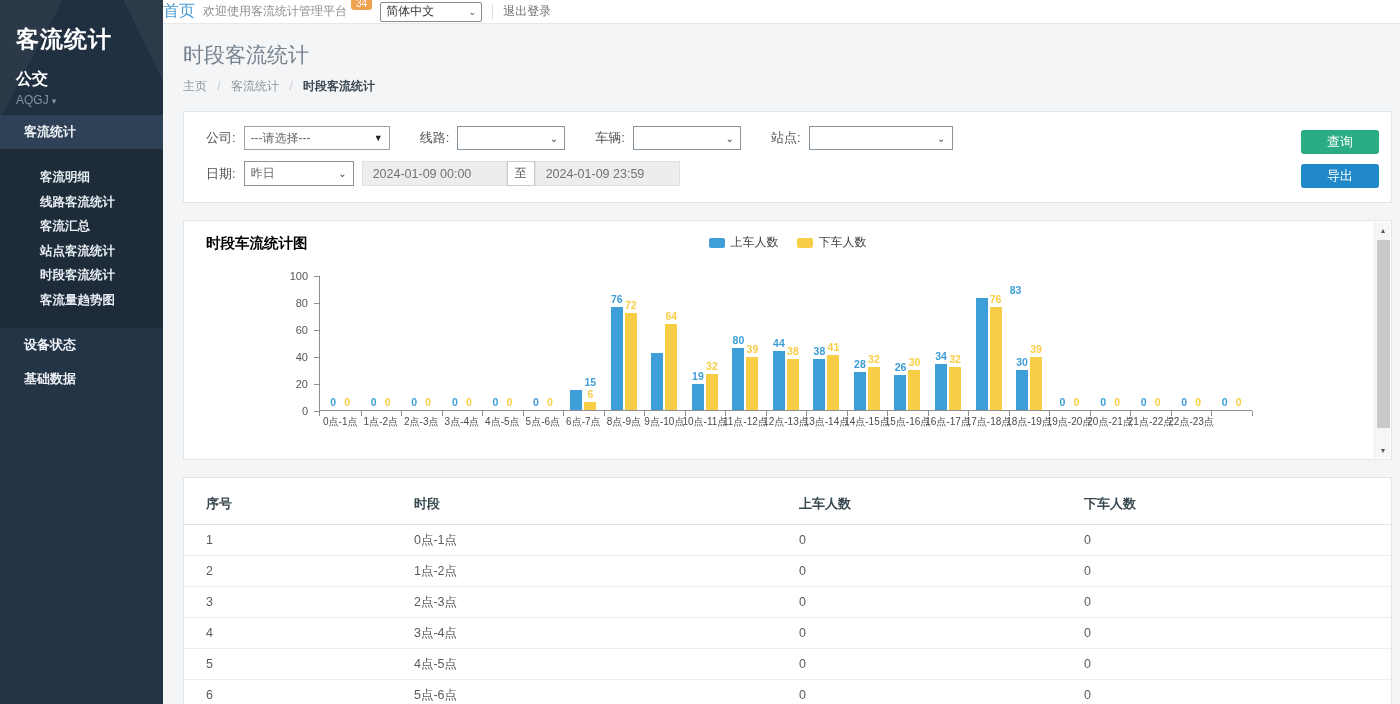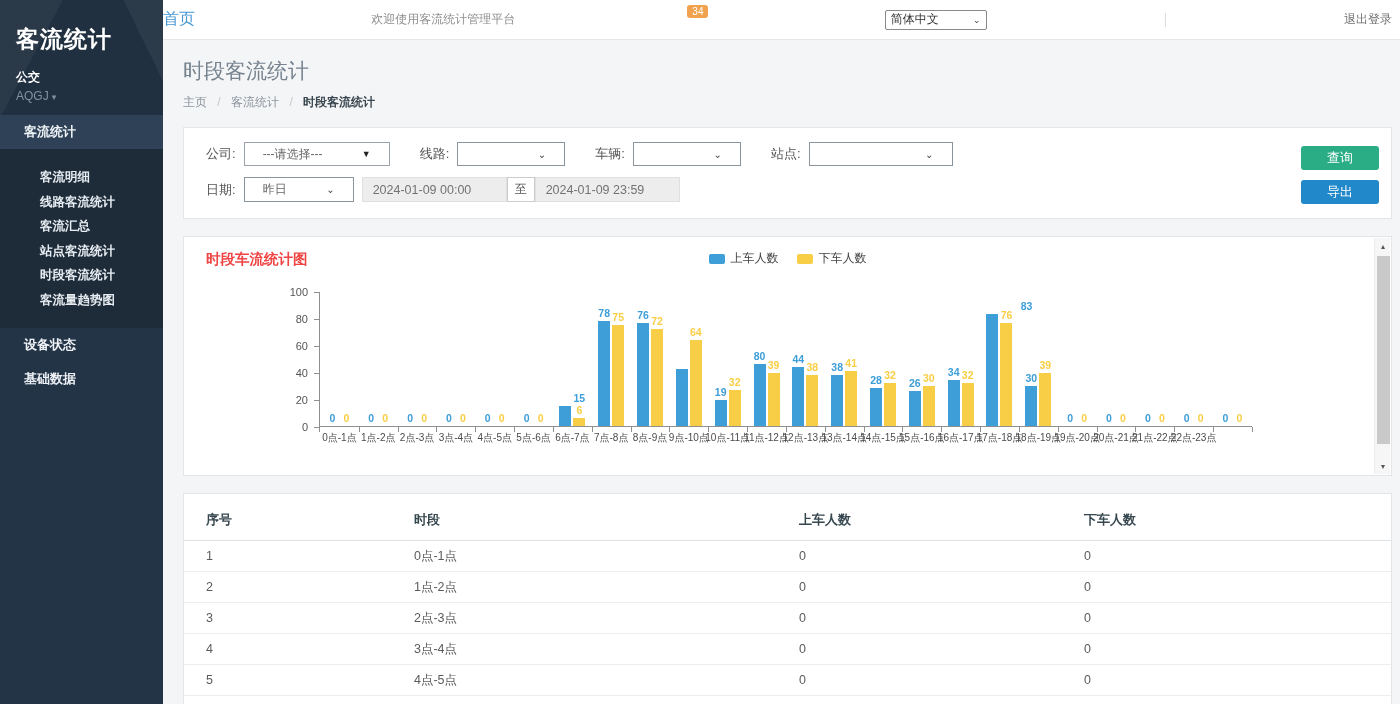--- a/index.html
+++ b/index.html
@@ -6,34 +6,34 @@
   html,body { width:1400px; height:704px; overflow:hidden; background:#f4f5f6;
     font-family:"Liberation Sans","DejaVu Sans",sans-serif; }
   body { position:relative; }
 
   
   .sidebar { position:absolute; left:0; top:0; width:163px; height:704px; background:#243447; z-index:5; }
   .brand-block { height:115px; background-color:#213040; padding:24px 16px 0 16px;
     background-image:linear-gradient(118deg, rgba(255,255,255,.045) 28%, transparent 28%),
                      linear-gradient(244deg, rgba(255,255,255,.05) 18%, transparent 18%); }
   .brand-title { color:#fff; font-size:23px; font-weight:700; letter-spacing:1px; }
-  .brand-org { color:#fff; font-size:12px; font-weight:700; margin-top:14px; }
+  .brand-org { color:#fff; font-size:16px; font-weight:700; margin-top:14px; }
   .brand-account { color:#84919f; font-size:12px; margin-top:3px; cursor:pointer; }
   .brand-account .caret { font-size:9px; color:#84919f; margin-left:3px; }
   .menu-parent { height:34px; line-height:34px; padding-left:24px; color:#eef2f6; font-size:13px;
     font-weight:700; cursor:pointer; }
   .menu-parent.open { background:#2e4156; }
   .submenu { background:#1e2c3a; padding:16px 0; }
   .subitem { height:24.5px; line-height:24.5px; padding-left:40px; color:#e7edf2; font-size:12.5px;
     font-weight:700; cursor:pointer; white-space:nowrap; }
 
   
   .main { position:absolute; left:163px; top:0; width:1237px; height:704px; }
-  .topbar { height:40px; background:#fff; border-bottom:1px solid #e7e7e7; display:flex;
-    align-items:center; justify-content:space-between; padding-right:6px; }
+  .topbar { height:24px; background:#fff; border-bottom:1px solid #e7e7e7; display:flex;
+    align-items:center; justify-content:flex-start; padding-right:6px; }
   .tb-home { color:#4697d2; font-size:16px; cursor:pointer; margin-right:8px; }
   .tb-welcome { color:#8f8f8f; font-size:12px; }
   .tb-badge { background:#f0a24f; color:#fff; font-size:10px; border-radius:3px; padding:1px 5px;
     transform:translateY(-8px); display:inline-block; margin:0 8px 0 4px; }
   .tb-select { width:102px; height:20px; border:1px solid #8a8a8a; border-radius:2px; background:#fff;
     font-size:12px; color:#333; display:flex; align-items:center; justify-content:space-between;
     padding:0 5px; cursor:pointer; }
   .tb-select .caret { font-size:9px; color:#444; }
   .tb-divider { width:1px; height:14px; background:#ddd; margin:0 10px; }
   .tb-logout { color:#6f6f6f; font-size:12px; cursor:pointer; margin-right:2px; }
@@ -47,42 +47,42 @@
   .breadcrumb .current { color:#3a4750; font-weight:700; }
 
   .card { background:#fff; border:1px solid #e3e6e8; }
 
   
   .filter-card { margin-top:16px; position:relative; padding:14px 20px 16px 22px; }
   .f-row { display:flex; align-items:center; }
   .f-row + .f-row { margin-top:11px; }
   .f-label { font-size:13px; color:#555; margin-right:8px; }
   .sel { height:24px; border:1px solid #7f8c98; background:#fff; display:flex; align-items:center;
-    justify-content:space-between; padding:0 18px; font-size:12px; color:#666; cursor:pointer; }
+    justify-content:space-between; padding:0 6px; font-size:12px; color:#666; cursor:pointer; }
   .sel-company { width:146px; border-color:#9aa3ab; }
   .sel-company .caret { color:#222; font-size:9px; }
   .sel-plain { border-color:#8a949c; }
   .sel .caretv { color:#444; font-size:10px; }
   .gap { width:30px; }
   .sel-line { width:108px; } .sel-vehicle { width:108px; } .sel-station { width:144px; }
   .sel-date { width:110px; height:25px; }
   .date-input { width:145px; height:25px; background:#ededed; border:1px solid #e0e0e0; color:#737373;
     font-size:12.5px; padding:0 10px; font-family:"Liberation Sans","DejaVu Sans",sans-serif; }
   .date-to { width:28px; height:25px; border:1px solid #ccc; background:#fff; color:#555; font-size:12px;
     display:flex; align-items:center; justify-content:center; margin:0; }
   .dgroup { display:flex; align-items:center; margin-left:8px; }
   .btn { position:absolute; right:12px; width:78px; height:24px; border:none; border-radius:3px;
     color:#fff; font-size:13px; cursor:pointer; font-family:inherit; }
   .btn-search { top:18px; background:#2aad84; }
   .btn-export { top:52px; background:#2189c9; }
 
   
   .chart-card { margin-top:17px; height:240px; position:relative; overflow:hidden; }
   .chart-header { position:relative; padding:13px 20px 0 22px; height:38px; }
-  .chart-title { font-size:14.5px; font-weight:700; color:#ef4444;font-family:Liberation Mono, monospace; }
+  .chart-title { font-size:14.5px; font-weight:700; color:#000000;font-family:Liberation Mono, monospace; }
   .legend { position:absolute; left:50%; transform:translateX(-50%); top:13px; display:flex; gap:18px; }
   .legend-item { display:flex; align-items:center; gap:6px; cursor:pointer; }
   .lswatch { width:16px; height:10px; border-radius:2px; }
   .legend-label { font-size:12px; color:#444; }
   .chart-body { display:flex; margin-top:17px; }
   .yaxis { width:135px; height:135px; position:relative; flex:none; }
   .cylabel { position:absolute; right:11px; font-size:11px; color:#555; }
   .cymark { position:absolute; right:0; width:5px; height:1px; background:#8f8f8f; }
   .plot { width:933px; height:135px; position:relative; display:flex;
     border-left:1px solid #8f8f8f; border-bottom:1px solid #8f8f8f; }
@@ -324,34 +324,20 @@
                   <div class="cval" style="color: rgb(248, 206, 70); bottom: 10.1px;">6</div>
                   <div class="cbar" style="height: 8.1px; background: rgb(248, 206, 70);"></div>
                 </div>
               </div>
               <div class="ctick"></div>
               <div class="cxlabel">6点-7点</div>
             </div>
             <div class="cgroup">
               <div class="cbars">
                 <div class="cbarwrap">
-                  <div class="cval" style="color: rgb(61, 158, 216); bottom: 107.3px;">78</div>
-                  <div class="cbar" style="height: 105.3px; background: rgb(61, 158, 216);"></div>
-                </div>
-                <div class="cbarwrap">
-                  <div class="cval" style="color: rgb(248, 206, 70); bottom: 103.25px;">75</div>
-                  <div class="cbar" style="height: 101.25px; background: rgb(248, 206, 70);"></div>
-                </div>
-              </div>
-              <div class="ctick"></div>
-              <div class="cxlabel">7点-8点</div>
-            </div>
-            <div class="cgroup">
-              <div class="cbars">
-                <div class="cbarwrap">
                   <div class="cval" style="color: rgb(61, 158, 216); bottom: 104.6px;">76</div>
                   <div class="cbar" style="height: 102.6px; background: rgb(61, 158, 216);"></div>
                 </div>
                 <div class="cbarwrap">
                   <div class="cval" style="color: rgb(248, 206, 70); bottom: 99.2px;">72</div>
                   <div class="cbar" style="height: 97.2px; background: rgb(248, 206, 70);"></div>
                 </div>
               </div>
               <div class="ctick"></div>
               <div class="cxlabel">8点-9点</div>

